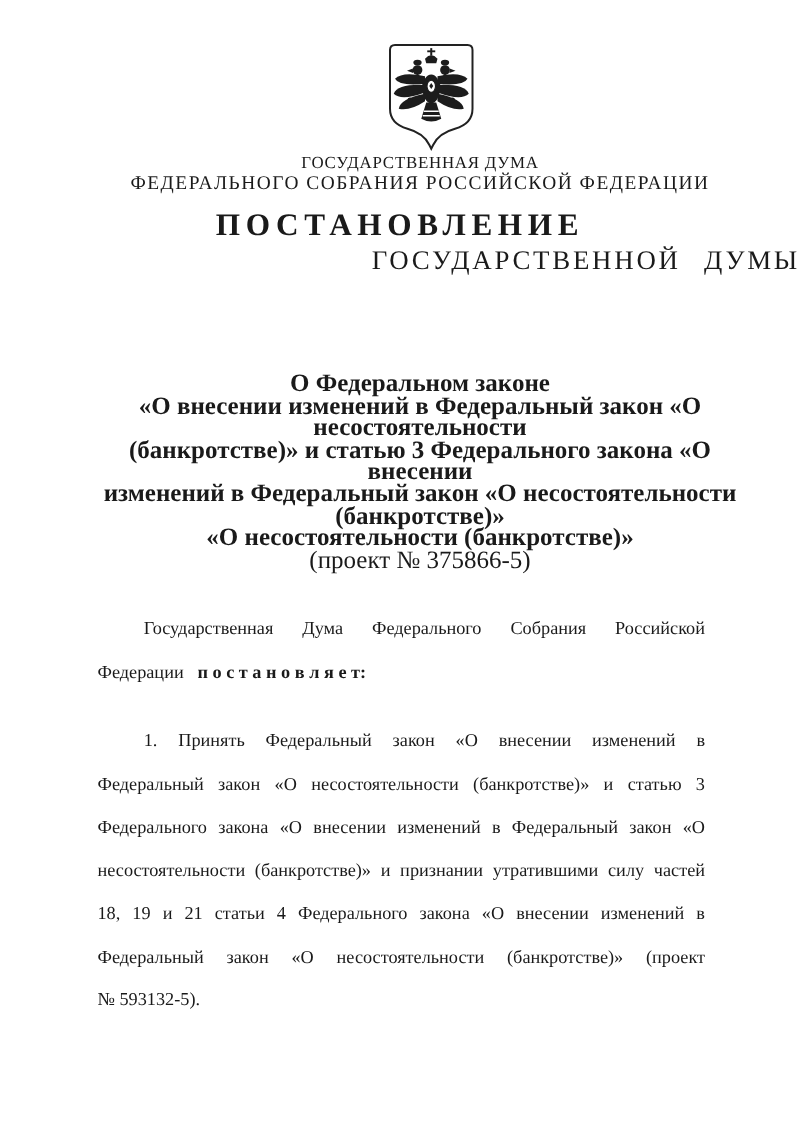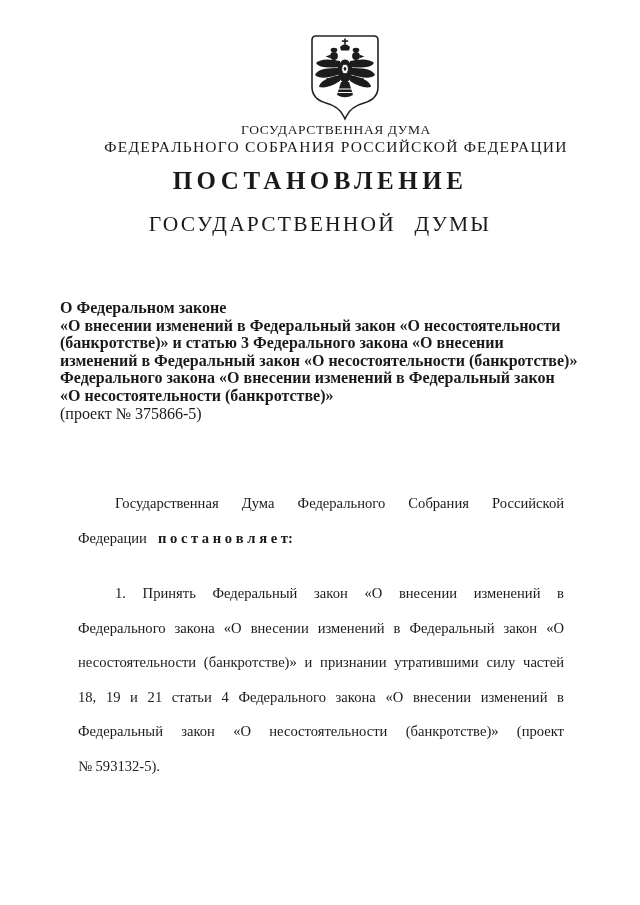--- a/index.html
+++ b/index.html
@@ -20,28 +20,28 @@
   .lh1 { font-size:13.5px; line-height:17px; letter-spacing:0.6px; }
   .lh2 { font-size:15.5px; line-height:17px; letter-spacing:1.2px; }
   .lh3 { font-size:12.5px; line-height:17px; letter-spacing:1.6px; }
 
   
   .doctype1 {
     position:absolute; top:167px; left:0; width:640px; text-align:center;
     font-size:25px; font-weight:bold; letter-spacing:4.5px; line-height:28px;
   }
   .doctype2 {
-    position:absolute; top:212px; left:0; width:640px; text-align:center;
+    position:absolute; top:196px; left:0; width:640px; text-align:right;
     font-size:21.5px; letter-spacing:2.2px; word-spacing:11px; line-height:24px;
   }
 
   
   .subject {
-    position:absolute; top:299px; left:60px; width:520px;
-    text-align:left; font-weight:bold; font-size:16px; line-height:17.6px;
+    position:absolute; top:299px; left:76px; width:520px;
+    text-align:center; font-weight:bold; font-size:20px; line-height:17.6px;
   }
   .subject .proj { font-weight:normal; }
 
   
   .bodytext { position:absolute; left:78px; width:486px; font-size:14.6px; }
   .para1 { top:486px; }
   .para2 { top:576px; }
   .bline { height:34.5px; line-height:34.5px; white-space:nowrap; }
   .jline { white-space:normal; text-align:justify; text-align-last:justify; text-justify:inter-word; }
   .indent { padding-left:37px; }
@@ -105,34 +105,34 @@
   </div>
 
   <div class="doctype1">ПОСТАНОВЛЕНИЕ</div>
   <div class="doctype2">ГОСУДАРСТВЕННОЙ ДУМЫ</div>
 
   <div class="subject">
     <div>О Федеральном законе</div>
     <div>«О внесении изменений в Федеральный закон «О несостоятельности</div>
     <div>(банкротстве)» и статью 3 Федерального закона «О внесении</div>
     <div>изменений в Федеральный закон «О несостоятельности (банкротстве)»</div>
-    <div>Федерального закона «О внесении изменений в Федеральный закон</div>
     <div>«О несостоятельности (банкротстве)»</div>
     <div class="proj">(проект № 375866-5)</div>
   </div>
 
   <div class="bodytext para1" style="position:absolute;">
     <div class="bline jline indent">Государственная Дума Федерального Собрания Российской</div>
     <div class="bline">
       <span>Федерации</span><span class="emph">п о с т а н о в л я е т:</span>
     </div>
   </div>
 
   <div class="bodytext para2" style="position:absolute;">
     <div class="bline jline indent">1. Принять Федеральный закон «О внесении изменений в</div>
+    <div class="bline jline">Федеральный закон «О несостоятельности (банкротстве)» и статью 3</div>
     <div class="bline jline">Федерального закона «О внесении изменений в Федеральный закон «О</div>
     <div class="bline jline">несостоятельности (банкротстве)» и признании утратившими силу частей</div>
     <div class="bline jline">18, 19 и 21 статьи 4 Федерального закона «О внесении изменений в</div>
     <div class="bline jline">Федеральный закон «О несостоятельности (банкротстве)» (проект</div>
     <div class="bline">№ 593132-5).</div>
   </div>
 
 </div>
 
 </body></html>

